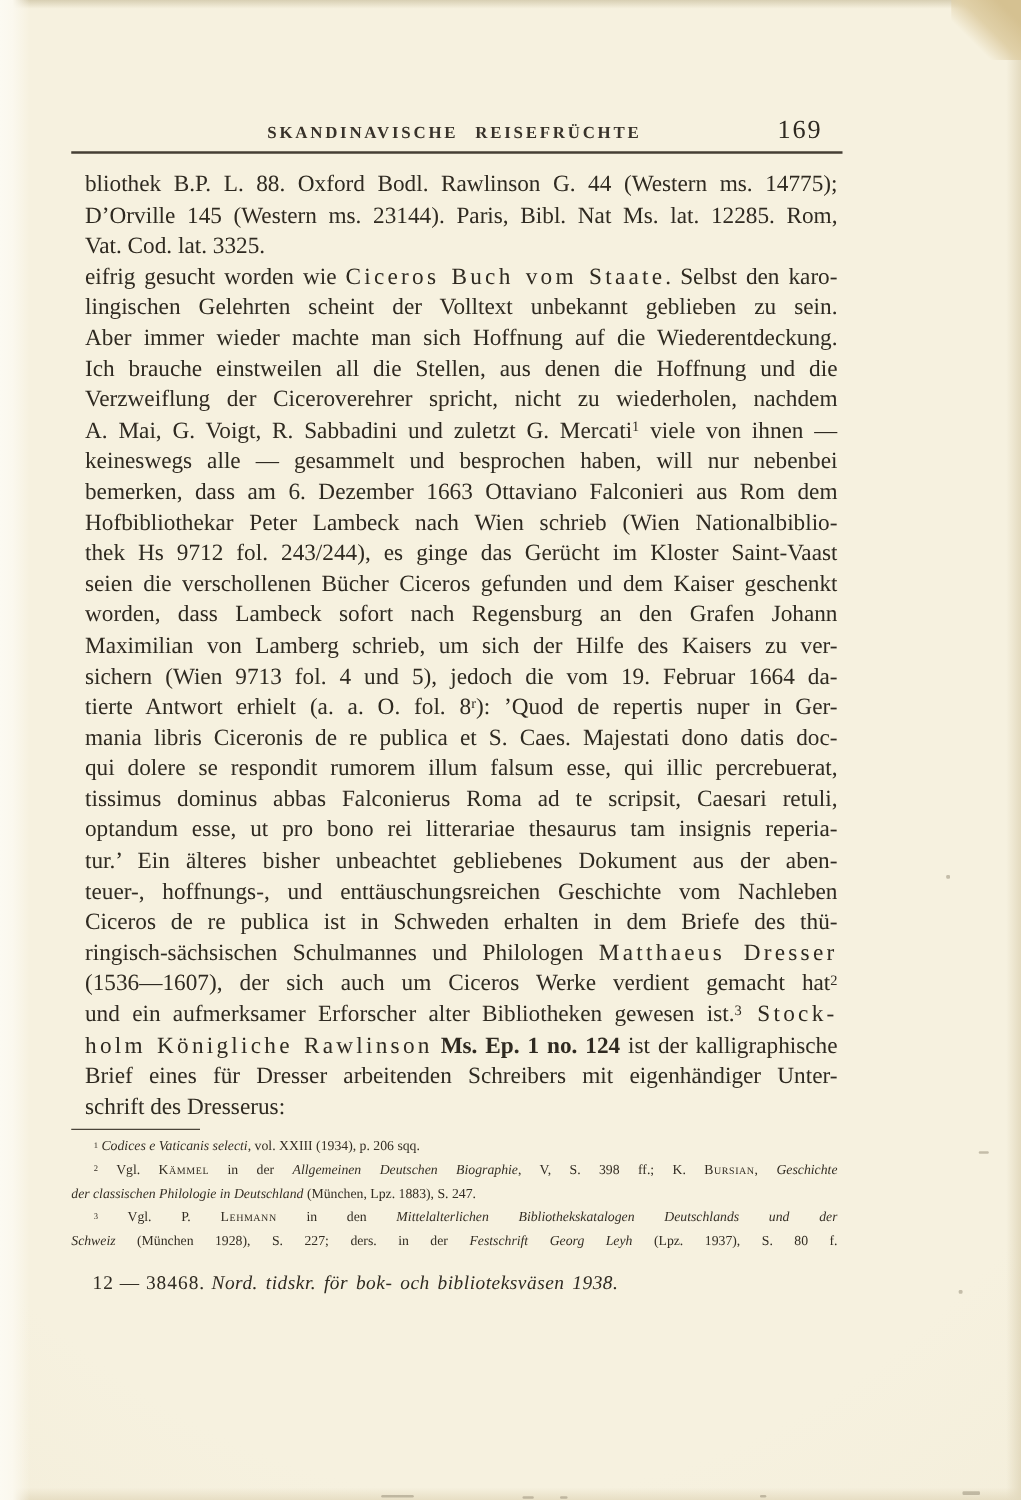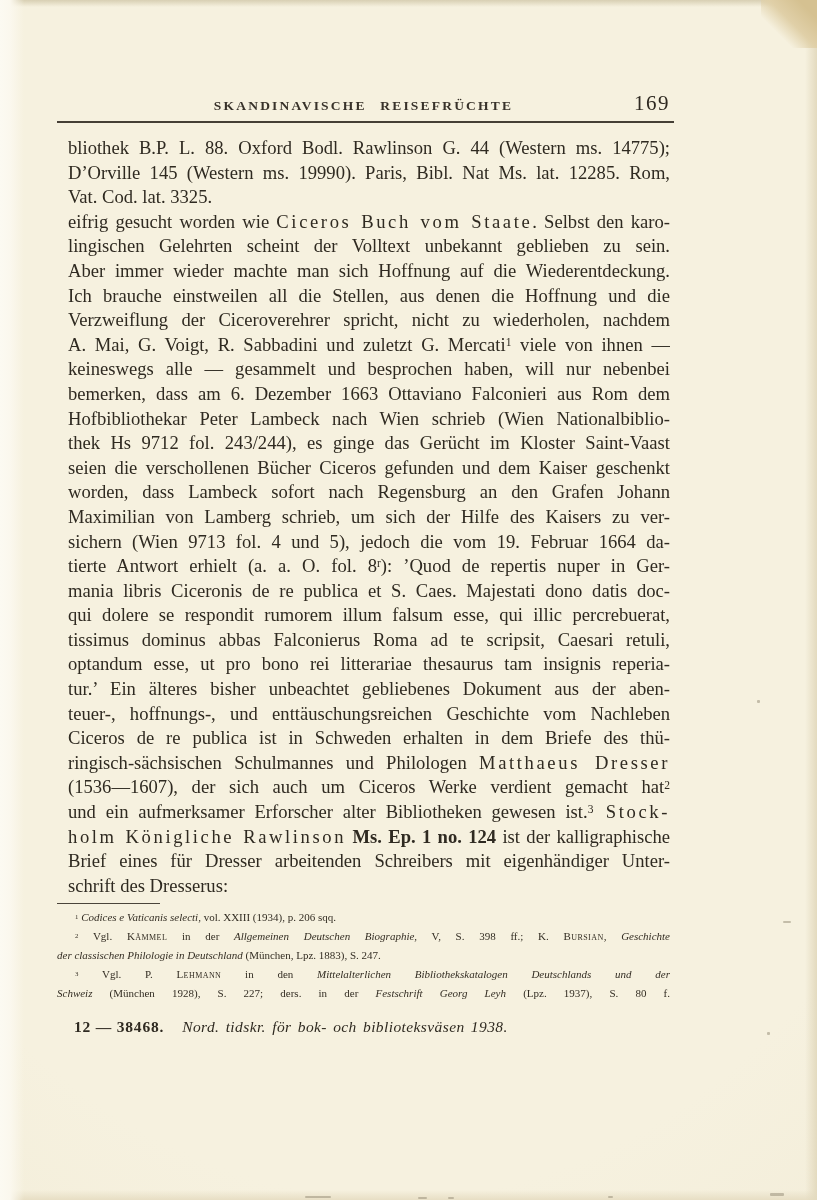--- a/index.html
+++ b/index.html
@@ -19,37 +19,37 @@
     position:absolute;top:0;right:0;width:56px;height:48px;
     background:linear-gradient(225deg,#d5c191 18%,#e0d0a8 46%,rgba(244,237,216,0) 70%);
   }
   .content{position:absolute;left:57px;top:94px;width:613px;}
   .header-row{position:relative;height:24px;}
   .running-title{
     text-align:center;font-size:13.5px;font-weight:bold;letter-spacing:2.2px;
     word-spacing:8px;color:#38322a;padding-top:4px;
   }
   .page-number{
-    position:absolute;right:0;top:-3px;font-size:21px;font-weight:normal;
+    position:absolute;right:12px;top:-3px;font-size:21px;font-weight:normal;
     letter-spacing:1.5px;color:#2e2921;
   }
   .header-rule{border:0;border-top:2px solid #453f35;margin:3px 0 0 0;width:617px;}
   .body-text{
     margin-top:13px;font-size:18.6px;line-height:24.6px;color:#2f2a21;
   }
   .line{text-align:justify;text-align-last:justify;height:24.6px;overflow:hidden;margin-left:11px;}
   .line.last{text-align-last:left;}
   .line.indent{text-indent:24px;}
   .fn-sep{border:0;border-top:1.5px solid #4a443a;width:103px;margin:5px 0 4px 0;}
   .footnotes{font-size:11px;line-height:19px;color:#332d23;}
   .fn-line{text-align:justify;text-align-last:justify;height:19px;overflow:hidden;}
   .fn-line.last{text-align-last:left;}
   .fn-line.indent{text-indent:18px;}
   .signature{margin-top:15px;padding-left:17px;font-size:15.5px;color:#2f2a21;}
-  .signature .num{letter-spacing:0.8px;margin-right:18px;font-weight:bold;}
+  .signature .num{letter-spacing:0.8px;margin-right:5px;}
   .signature .jtitle{font-style:italic;letter-spacing:0.4px;word-spacing:2px;}
   
   .seg-n{}
   .seg-sp{letter-spacing:0.14em;}
   .seg-b{font-weight:bold;}
   .seg-i{font-style:italic;}
   .seg-sc{font-variant:small-caps;letter-spacing:0.04em;}
   .seg-sup{font-size:62%;position:relative;top:-0.42em;letter-spacing:0;}
   .speck{position:absolute;background:#9a917c;opacity:0.55;border-radius:1px;}
 </style>
@@ -61,21 +61,21 @@
 
   <div class="content">
     <div class="header-row">
       <div class="running-title">SKANDINAVISCHE REISEFRÜCHTE</div>
       <div class="page-number">169</div>
     </div>
     <hr class="header-rule">
 
     <div class="body-text">
         <div class="line"><span class="seg-n">bliothek B.P. L. 88. Oxford Bodl. Rawlinson G. 44 (Western ms. 14775);</span></div>
-        <div class="line"><span class="seg-n">D’Orville 145 (Western ms. 19990). Paris, Bibl. Nat Ms. lat. 12285. Rom,</span></div>
+        <div class="line"><span class="seg-n">D’Orville 145 (Western ms. 23144). Paris, Bibl. Nat Ms. lat. 12285. Rom,</span></div>
         <div class="line last"><span class="seg-n">Vat. Cod. lat. 3325.</span></div>
         <div class="line"><span class="seg-n">eifrig gesucht worden wie </span><span class="seg-sp">Ciceros Buch vom Staate</span><span class="seg-n">. Selbst den karo-</span></div>
         <div class="line"><span class="seg-n">lingischen Gelehrten scheint der Volltext unbekannt geblieben zu sein.</span></div>
         <div class="line"><span class="seg-n">Aber immer wieder machte man sich Hoffnung auf die Wiederentdeckung.</span></div>
         <div class="line"><span class="seg-n">Ich brauche einstweilen all die Stellen, aus denen die Hoffnung und die</span></div>
         <div class="line"><span class="seg-n">Verzweiflung der Ciceroverehrer spricht, nicht zu wiederholen, nachdem</span></div>
         <div class="line"><span class="seg-n">A. Mai, G. Voigt, R. Sabbadini und zuletzt G. Mercati</span><span class="seg-sup">1</span><span class="seg-n"> viele von ihnen —</span></div>
         <div class="line"><span class="seg-n">keineswegs alle — gesammelt und besprochen haben, will nur nebenbei</span></div>
         <div class="line"><span class="seg-n">bemerken, dass am 6. Dezember 1663 Ottaviano Falconieri aus Rom dem</span></div>
         <div class="line"><span class="seg-n">Hofbibliothekar Peter Lambeck nach Wien schrieb (Wien Nationalbiblio-</span></div>

